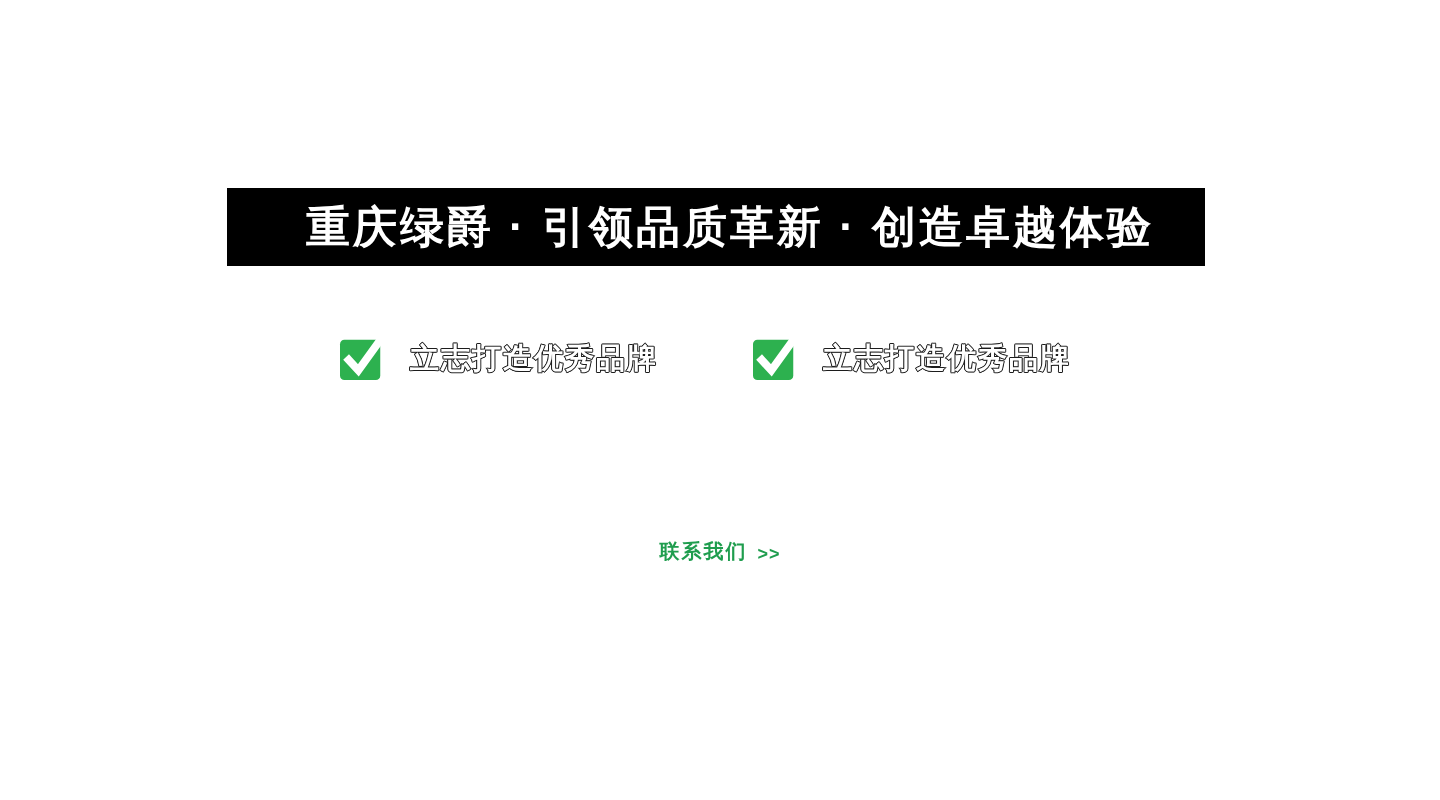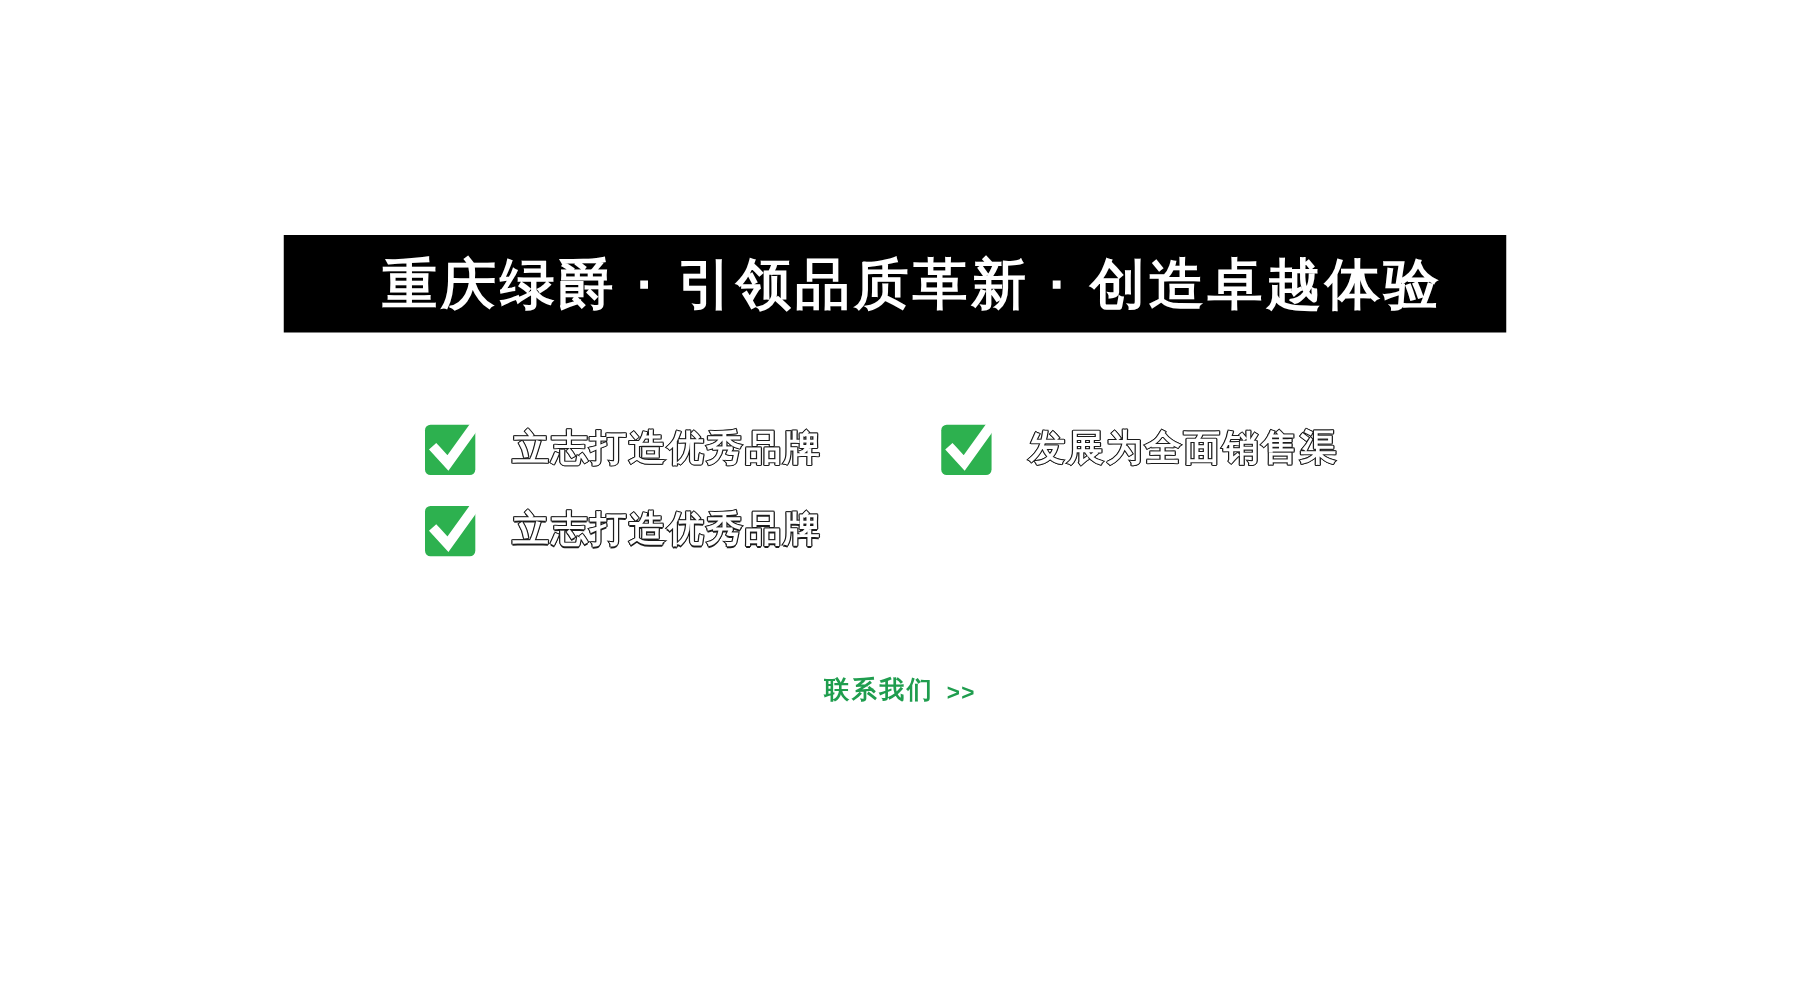--- a/index.html
+++ b/index.html
@@ -115,29 +115,20 @@
     <div class="feature">
       <span class="check">
         <svg viewBox="0 0 24 24" width="42" height="42">
           <rect x="0" y="1" width="23" height="23" rx="2.5"></rect>
           <path d="M5 12.5 L10.5 18.5 L22 2.5" stroke="#ffffff" stroke-width="4.5" fill="none" stroke-linecap="square"></path>
         </svg>
       </span>
       <span class="feature-label">立志打造优秀品牌</span>
     </div>
 
-    <div class="feature">
-      <span class="check">
-        <svg viewBox="0 0 24 24" width="42" height="42">
-          <rect x="0" y="1" width="23" height="23" rx="2.5"></rect>
-          <path d="M5 12.5 L10.5 18.5 L22 2.5" stroke="#ffffff" stroke-width="4.5" fill="none" stroke-linecap="square"></path>
-        </svg>
-      </span>
-      <span class="feature-label">发展为全面销售渠</span>
-    </div>
 
 
     <div class="feature">
       <span class="check">
         <svg viewBox="0 0 24 24" width="42" height="42">
           <rect x="0" y="1" width="23" height="23" rx="2.5"></rect>
           <path d="M5 12.5 L10.5 18.5 L22 2.5" stroke="#ffffff" stroke-width="4.5" fill="none" stroke-linecap="square"></path>
         </svg>
       </span>
       <span class="feature-label">立志打造优秀品牌</span>

